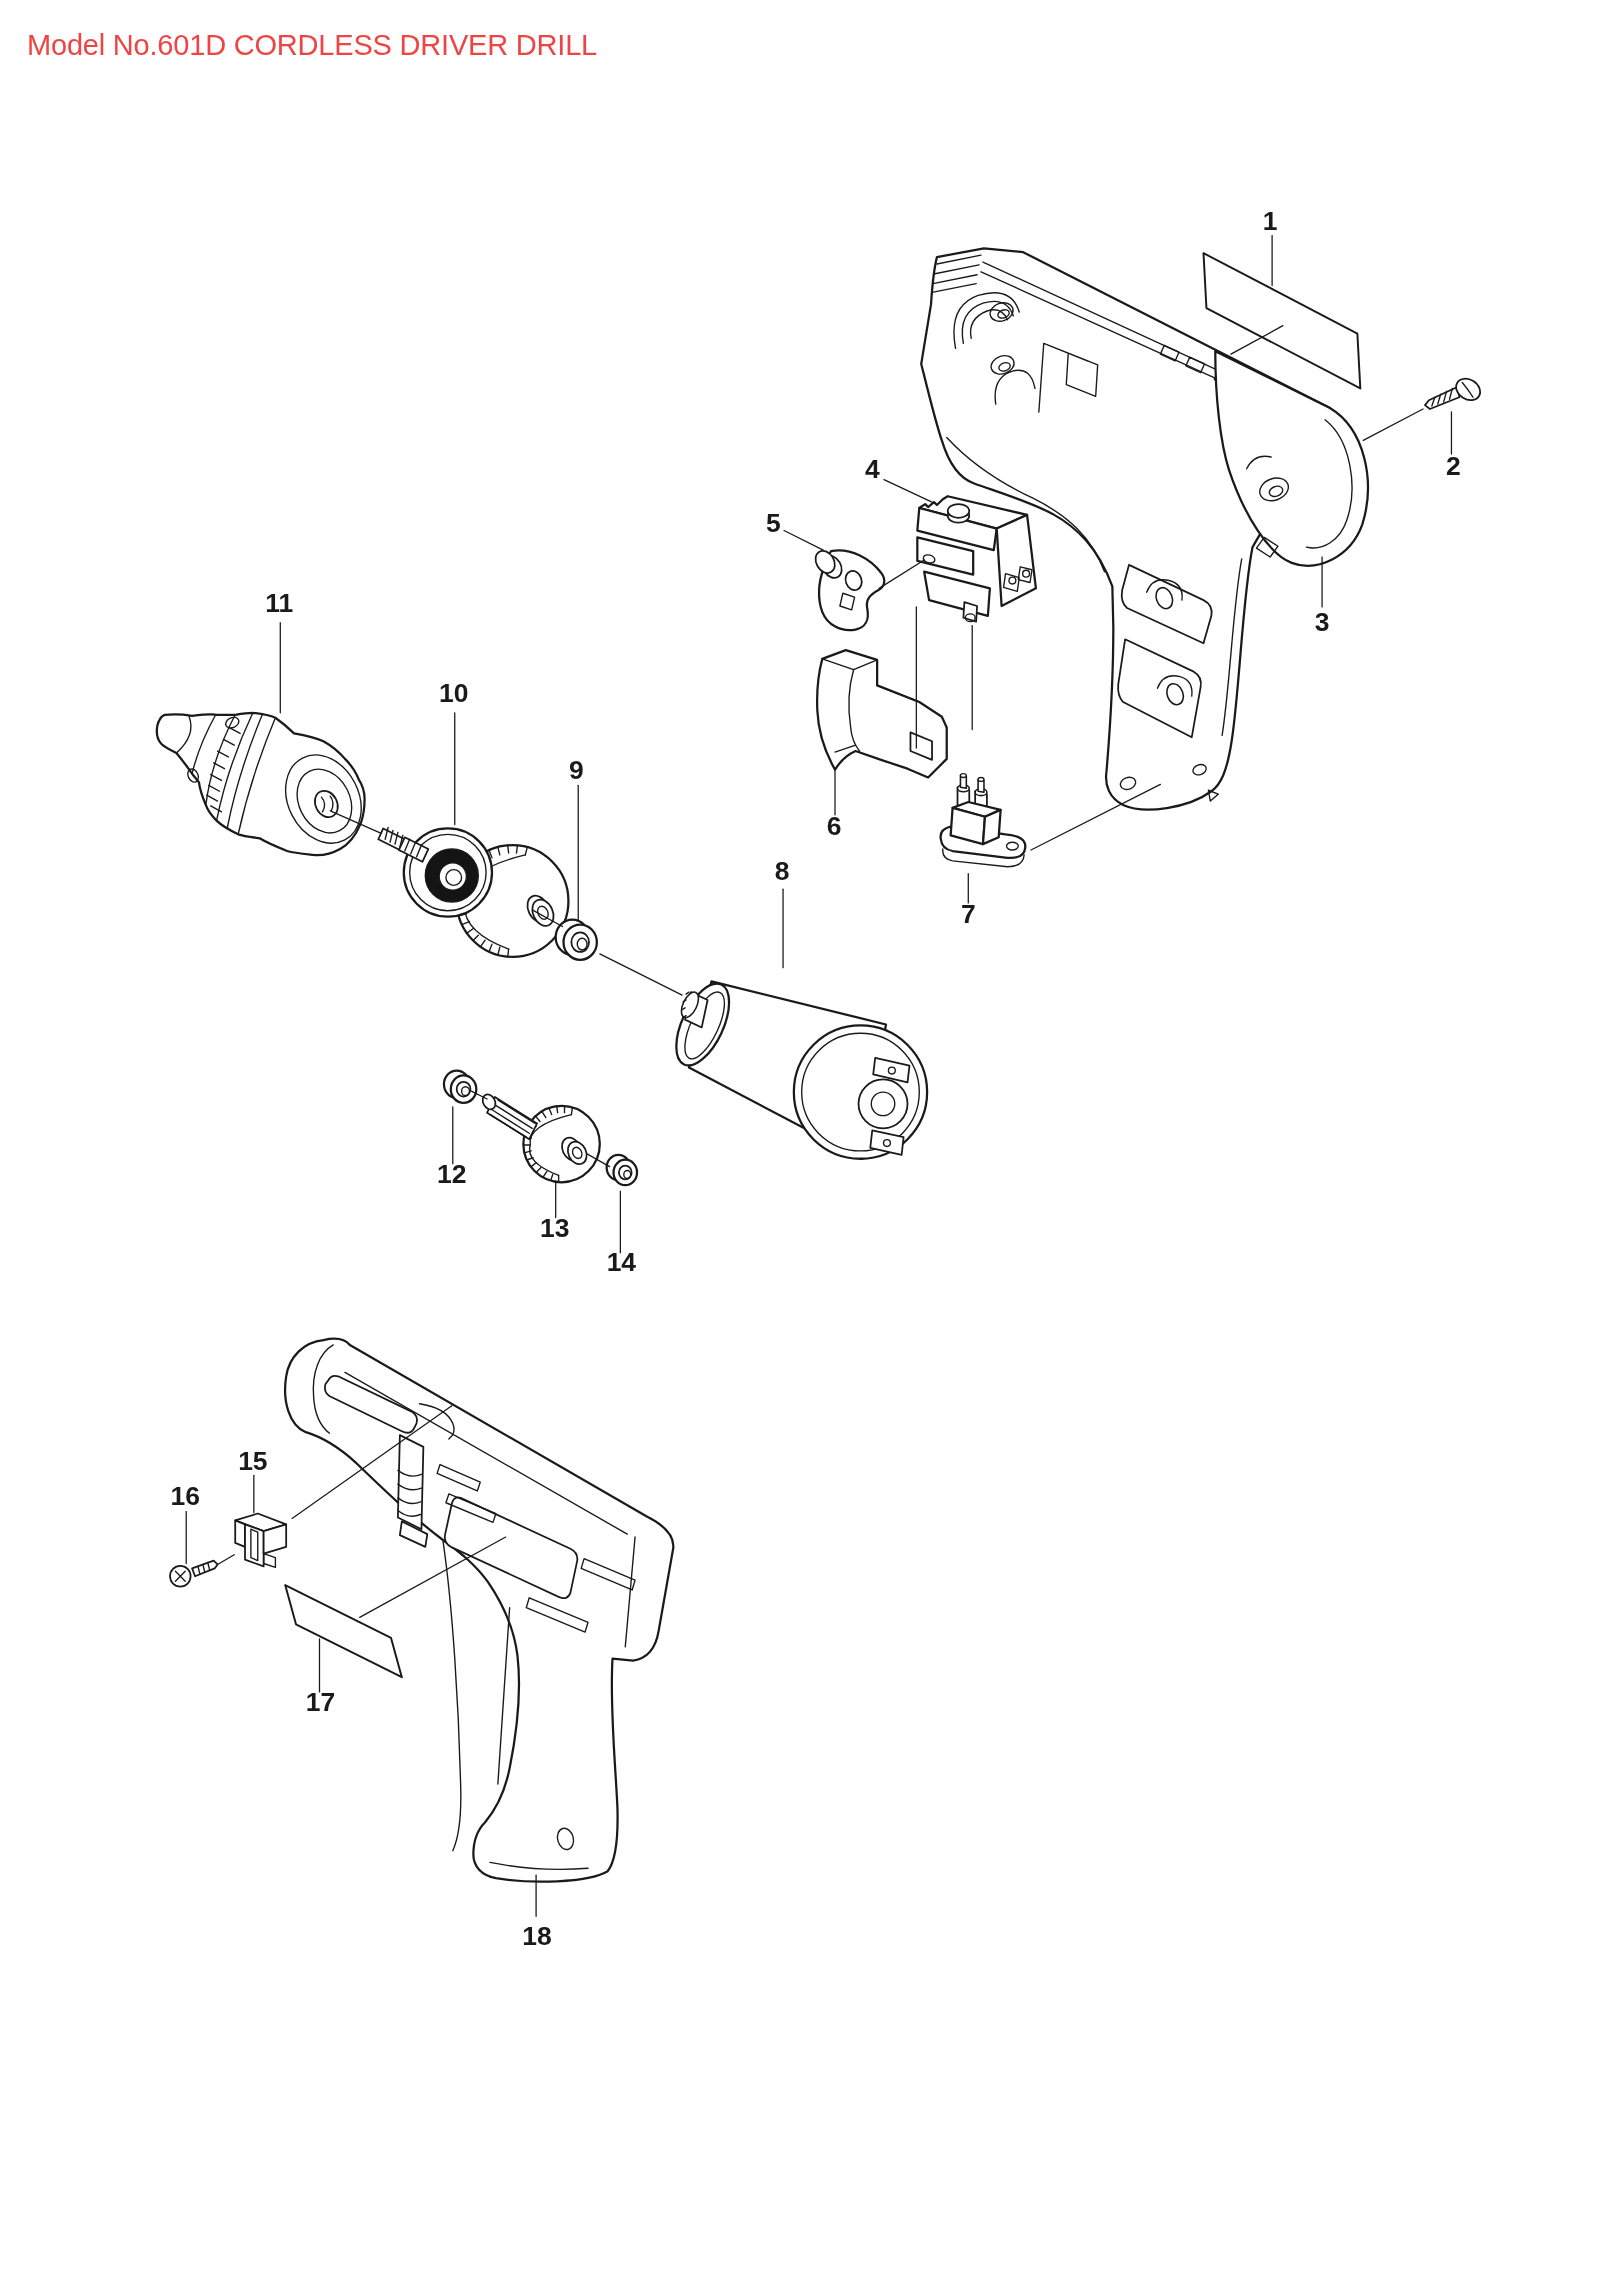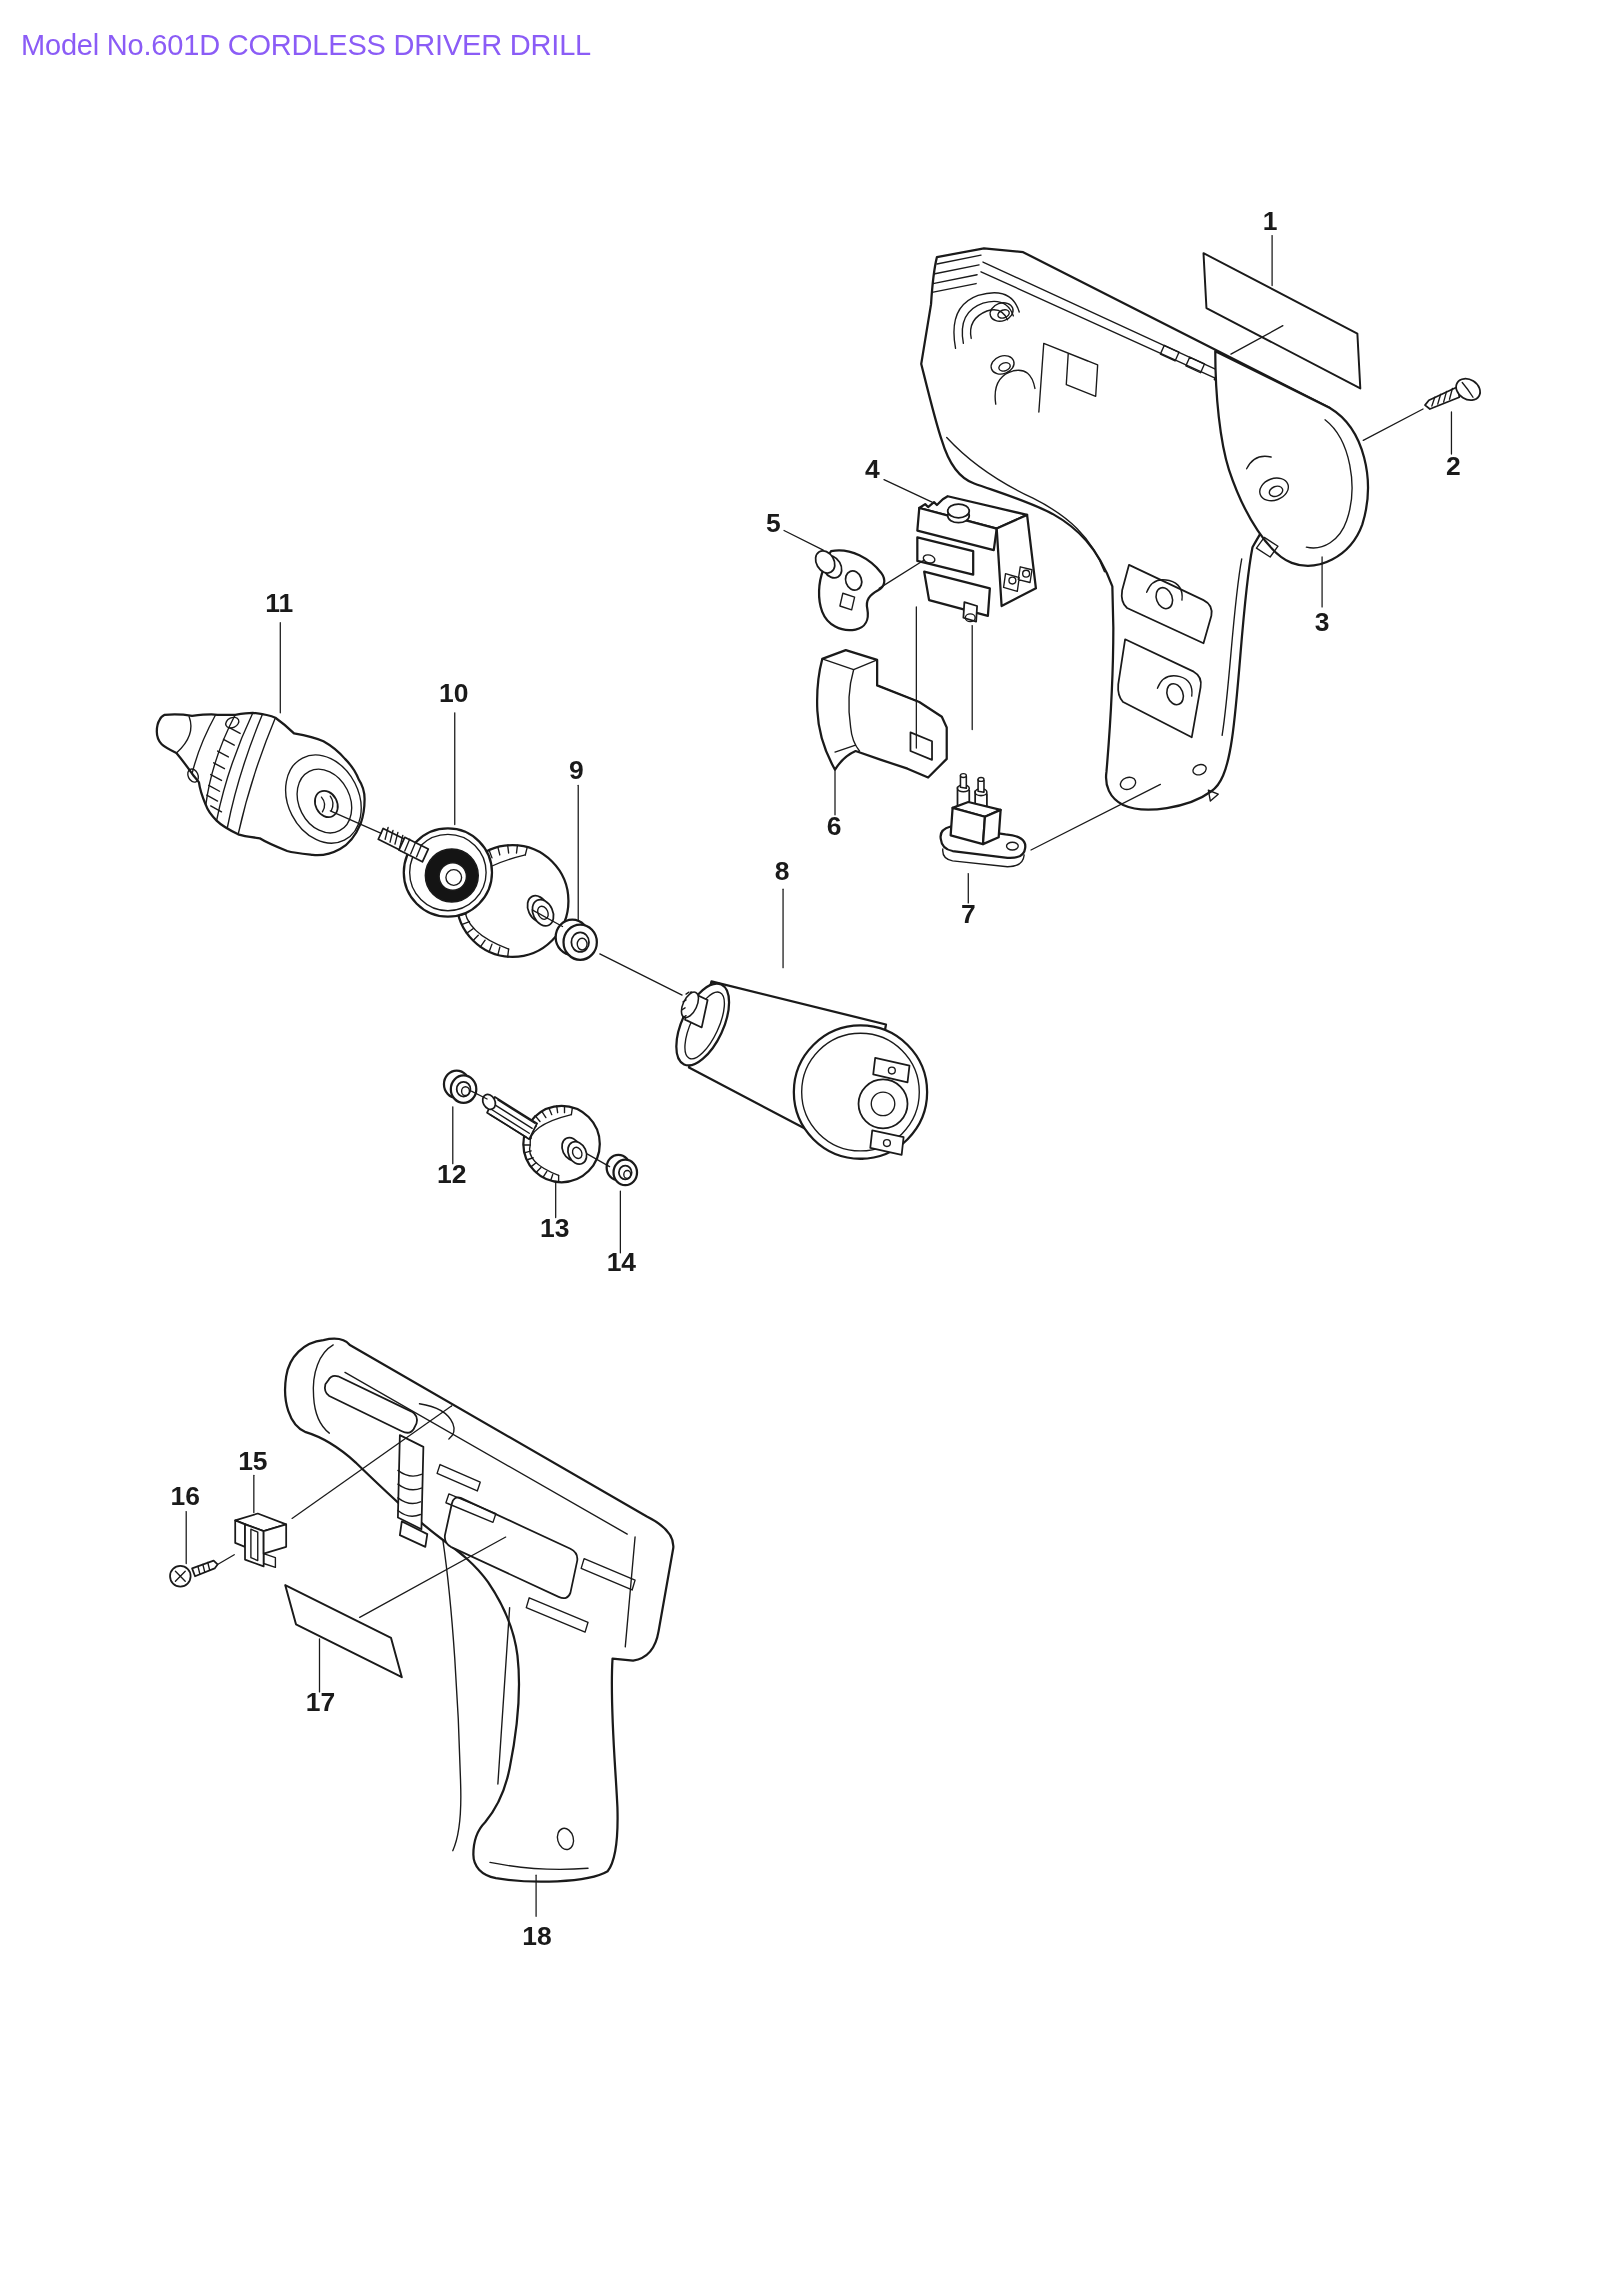--- a/index.html
+++ b/index.html
@@ -1,19 +1,19 @@
 <!DOCTYPE html>
 <html><head>
 <meta charset="utf-8">
 <style>
   html,body{margin:0;padding:0;background:#fff;}
   #page{position:relative;width:1621px;height:2293px;background:#fff;overflow:hidden;
         font-family:"Liberation Sans",sans-serif;}
-  #title{position:absolute;left:21px;top:29px;font-size:29px;font-weight:500;
-         color:#8b5cf6;letter-spacing:-0.2px;white-space:nowrap;}
+  #title{position:absolute;left:27px;top:29px;font-size:29px;font-weight:500;
+         color:#ef4444;letter-spacing:-0.2px;white-space:nowrap;}
   svg{position:absolute;left:0;top:0;width:1621px;height:2293px;}
   .fw{fill:#ffffff;stroke:#1a1a1a;stroke-width:2.3;stroke-linejoin:round;stroke-linecap:round;}
   .tn{fill:none;stroke:#1a1a1a;stroke-width:1.4;stroke-linejoin:round;stroke-linecap:round;}
   .ld{fill:none;stroke:#1a1a1a;stroke-width:1.3;stroke-linecap:round;}
   .bk{fill:#141414;stroke:#1a1a1a;stroke-width:1.5;}
   .num{font-family:"Liberation Sans",sans-serif;font-size:27px;font-weight:600;
        fill:#1a1a1a;text-anchor:middle;}
 </style>
 </head>
 <body>

